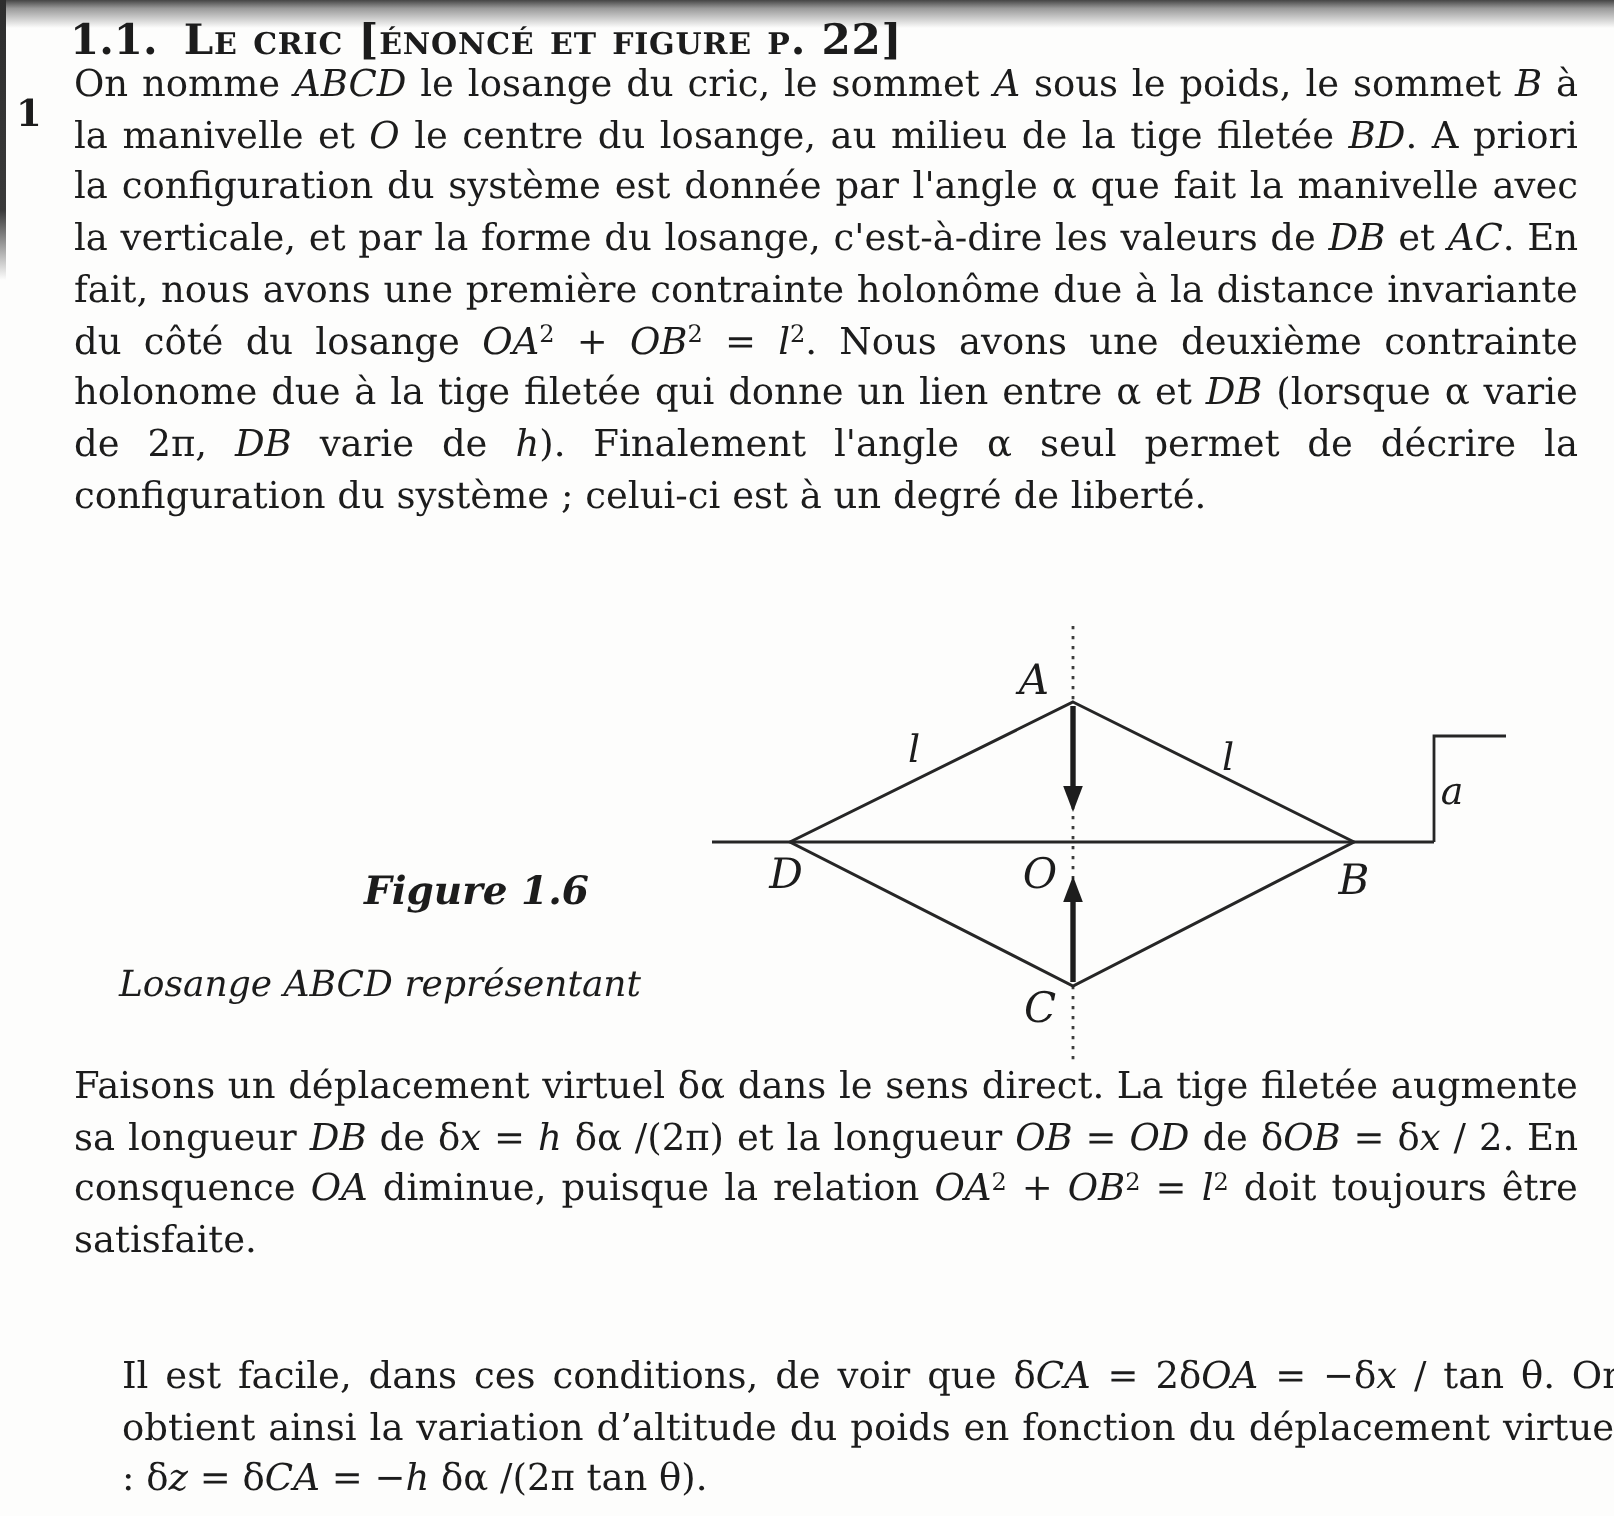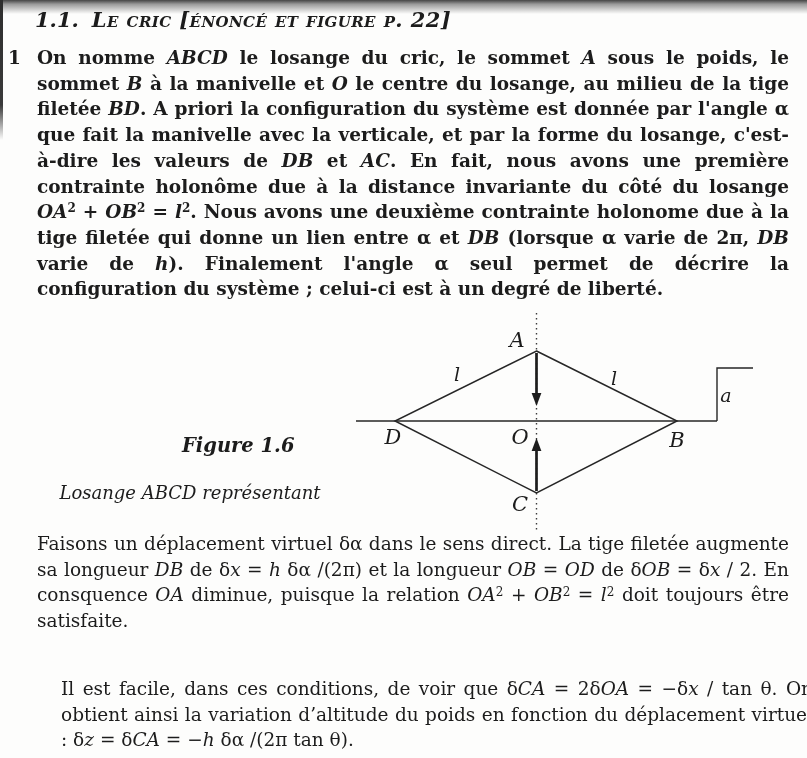--- a/index.html
+++ b/index.html
@@ -12,35 +12,35 @@
   .top-shadow {
     position:absolute; left:0; top:0; width:807px; height:14px;
     background:linear-gradient(to bottom, #454545 0%, #9a9a9a 30%, rgba(253,253,252,0) 100%);
   }
   .left-shadow {
     position:absolute; left:0; top:0; width:3px; height:140px;
     background:linear-gradient(to bottom, #2e2e2e 0%, #3a3a3a 75%, rgba(253,253,252,0) 100%);
   }
   .doc-title {
     position:absolute; left:35px; top:7px;
-    font-size:21px; font-weight:bold; font-style:italic;
+    font-size:21px; font-weight:bold; 
     white-space:nowrap;
   }
   .doc-title .tnum { margin-right:13px; }
   .doc-title .ttext { font-variant:small-caps; letter-spacing:0.4px; }
   .item-num {
     position:absolute; left:8px; top:45px;
     font-size:18.5px; font-weight:bold; line-height:25.7px;
   }
   .para {
     position:absolute; left:37px; width:752px;
     font-size:18.5px; line-height:25.7px;
     text-align:justify; text-justify:inter-word;
   }
-  .p1 { top:45px;font-weight:bold; }
+  .p1 { top:30px; }
   .p2 { top:531px; }
   .p3 { top:676px;margin-left:24px; }
   .it { font-style:italic; }
   .sup { font-size:0.65em; position:relative; top:-0.48em; line-height:0; }
   .fig-title {
     position:absolute; left:182px; top:434px; width:175px;
     font-size:19.5px; font-weight:bold; font-style:italic;
   }
   .fig-caption {
     position:absolute; left:50px; top:481px; width:280px;

